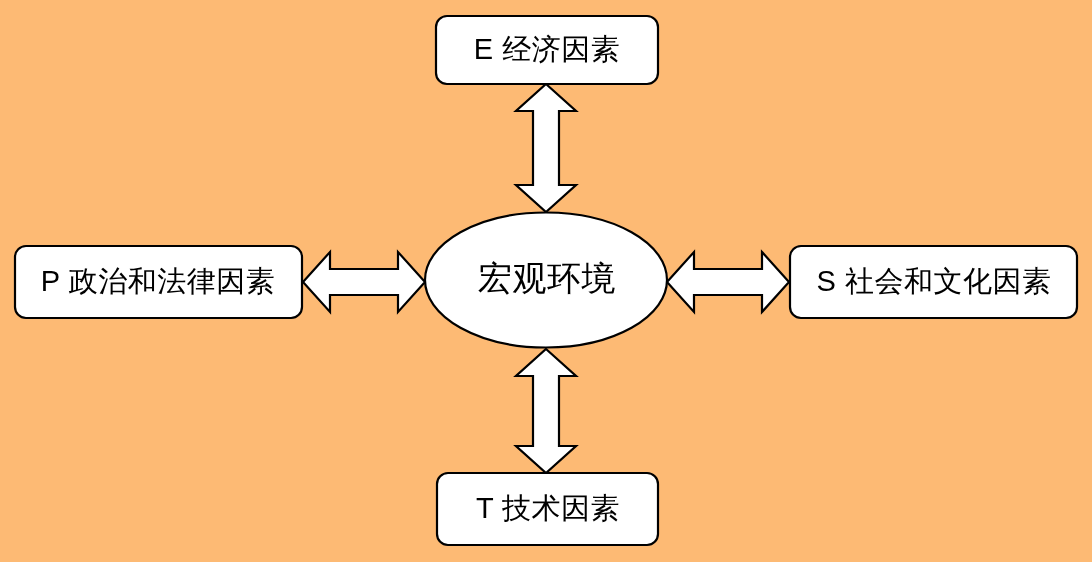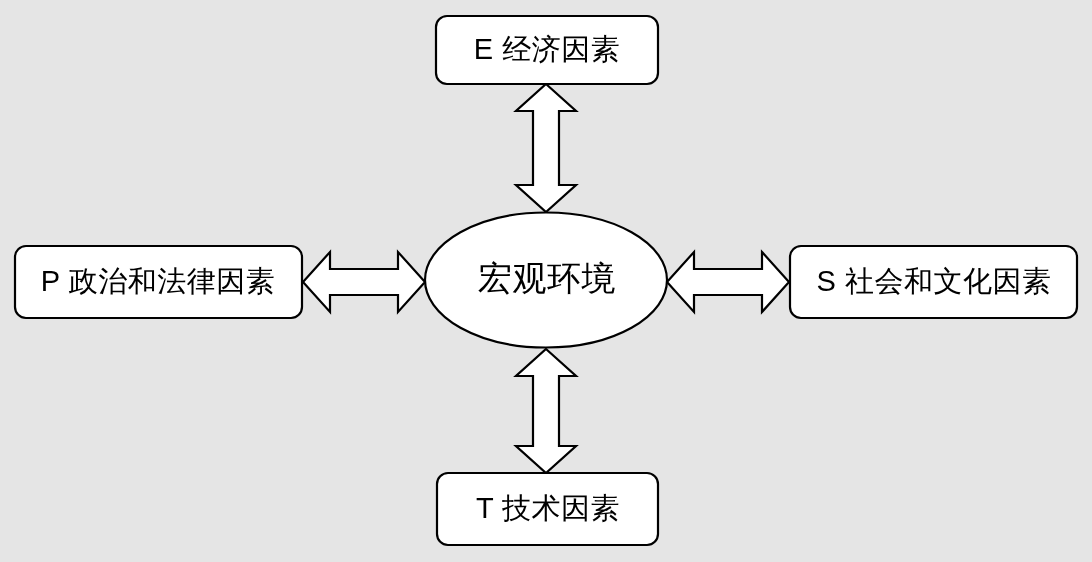--- a/index.html
+++ b/index.html
@@ -12,21 +12,21 @@
     width: 1092px;
     height: 562px;
     font-family: "Liberation Sans", "DejaVu Sans", sans-serif;
     color: #000000;
     overflow: hidden;
   }
   #diagram-root {
     position: relative;
     width: 1092px;
     height: 562px;
-    background: #e5e5e5;
+    background: #fdba74;
   }
   #pest-svg {
     position: absolute;
     top: 0;
     left: 0;
     width: 1092px;
     height: 562px;
     display: block;
   }
   .node-shape {

